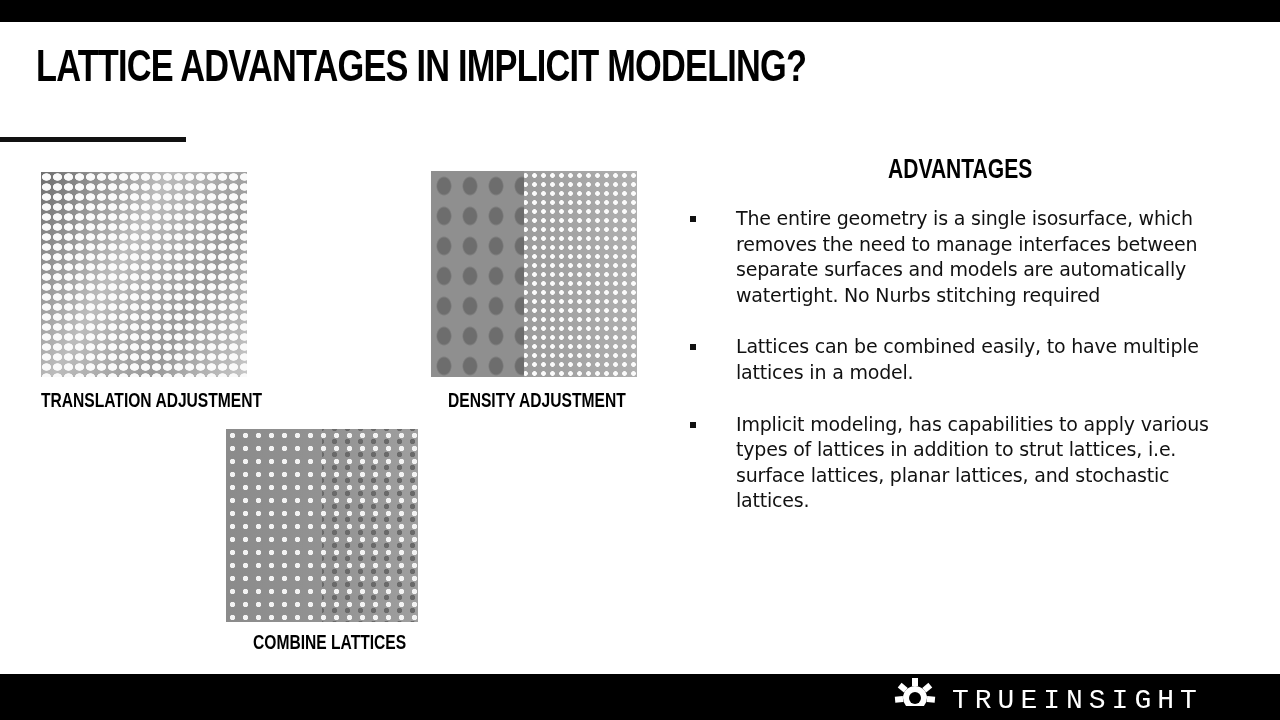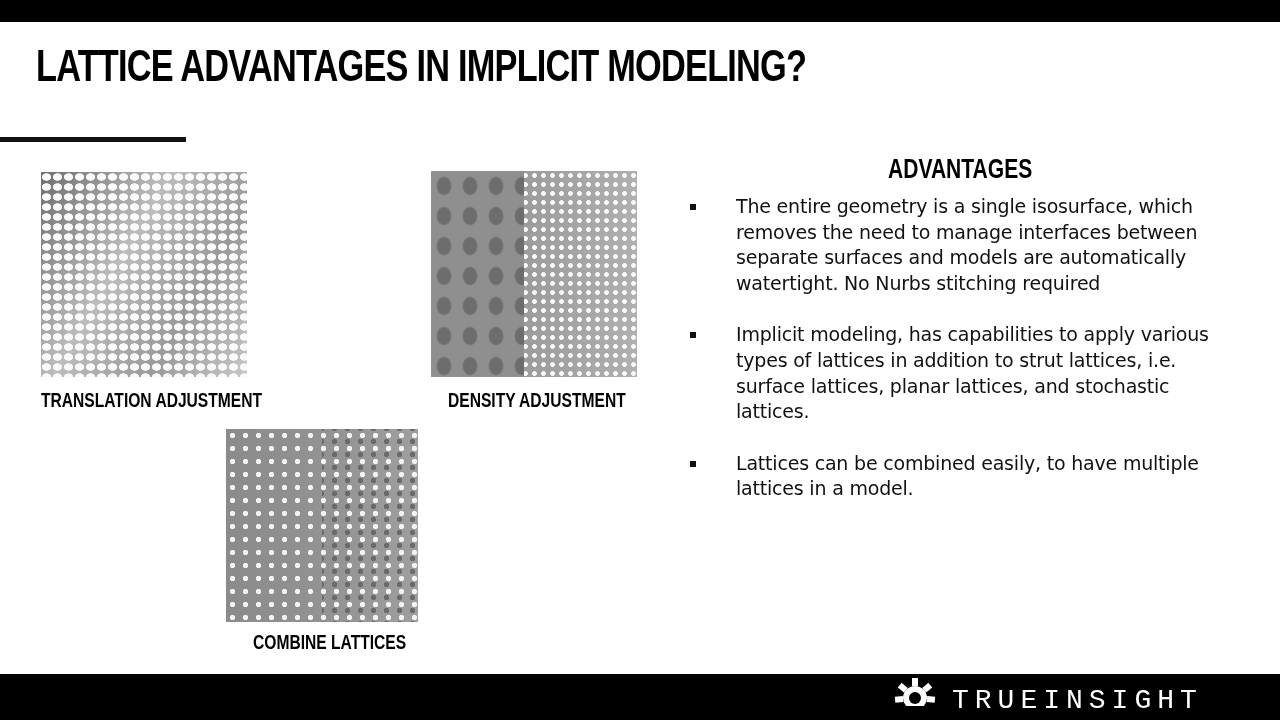--- a/index.html
+++ b/index.html
@@ -59,21 +59,21 @@
     .cap1 { left: 41px; top: 388px; }
     .cap2 { left: 448px; top: 388px; }
     .cap3 { left: 253px; top: 630px; }
 
     .adv-heading {
       position: absolute; left: 888px; top: 154px;
       font-family: "Liberation Sans", sans-serif; font-weight: bold;
       font-size: 27px; color: #000; white-space: nowrap;
       transform: scaleX(0.78); transform-origin: left top; line-height: 30px;
     }
-    .bullets { position: absolute; left: 686px; top: 194px; width: 560px; margin: 0; padding: 0; list-style: none; }
+    .bullets { position: absolute; left: 686px; top: 206px; width: 560px; margin: 0; padding: 0; list-style: none; }
     .bullet { position: relative; padding-left: 50px; margin-bottom: 26px; }
     .bullet-mark {
       position: absolute; left: 4px; top: 10px; width: 6px; height: 6px; background: #111;
     }
     .bullet-text {
       font-family: "DejaVu Sans", sans-serif; font-size: 19px; line-height: 25.6px;
       color: #111; display: block; width: 480px; letter-spacing: -0.2px;
     }
     .logo { position: absolute; left: 892px; top: 674px; height: 46px; display: flex; align-items: flex-start; }
     .logo-icon { margin-top: 2px; }
@@ -102,25 +102,25 @@
 
 <div class="adv-heading">ADVANTAGES</div>
 
 <ul class="bullets">
   <li class="bullet">
     <span class="bullet-mark"></span>
     <span class="bullet-text">The entire geometry is a single isosurface, which removes the need to manage interfaces between separate surfaces and models are automatically watertight. No Nurbs stitching required</span>
   </li>
   <li class="bullet">
     <span class="bullet-mark"></span>
-    <span class="bullet-text">Implicit modeling, has capabilities to apply various types of lattices in addition to strut lattices, i.e. surface lattices, planar lattices, and stochastic lattices.</span>
+    <span class="bullet-text">Lattices can be combined easily, to have multiple lattices in a model.</span>
   </li>
   <li class="bullet">
     <span class="bullet-mark"></span>
-    <span class="bullet-text">Lattices can be combined easily, to have multiple lattices in a model.</span>
+    <span class="bullet-text">Implicit modeling, has capabilities to apply various types of lattices in addition to strut lattices, i.e. surface lattices, planar lattices, and stochastic lattices.</span>
   </li>
 </ul>
 
 <div class="bottombar"></div>
 <div class="logo">
   <span class="logo-icon">
     <svg width="46" height="30" viewBox="0 0 46 30">
       <g fill="#ffffff">
         <circle cx="23" cy="22" r="12"></circle>
         <rect x="20" y="2" width="6" height="8"></rect>

